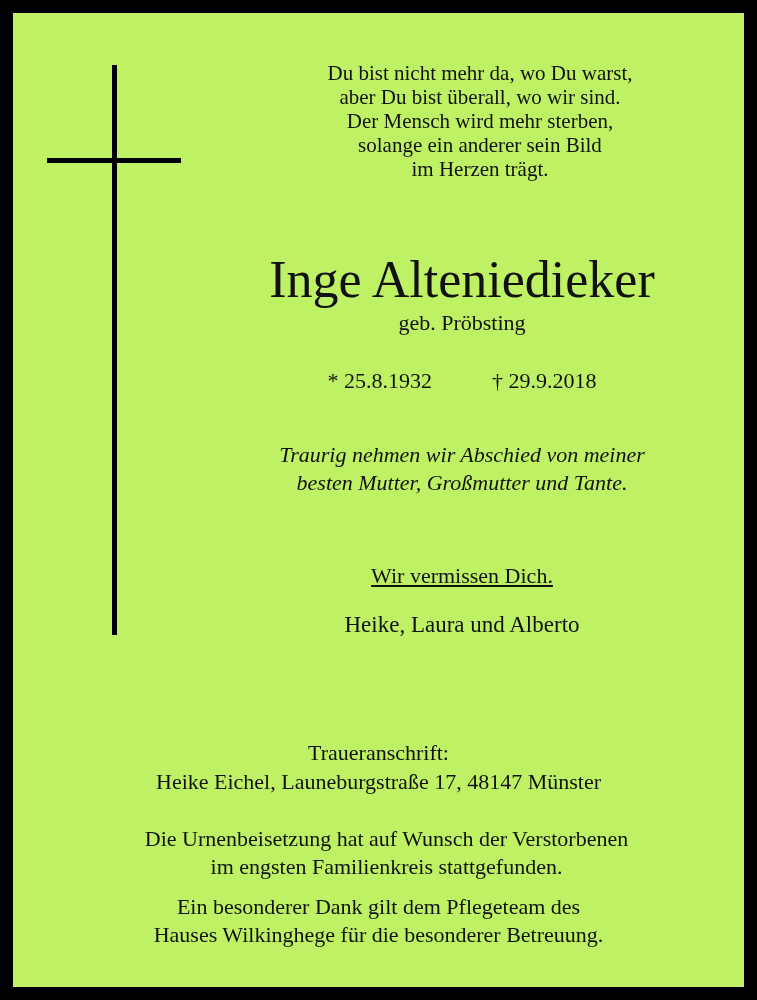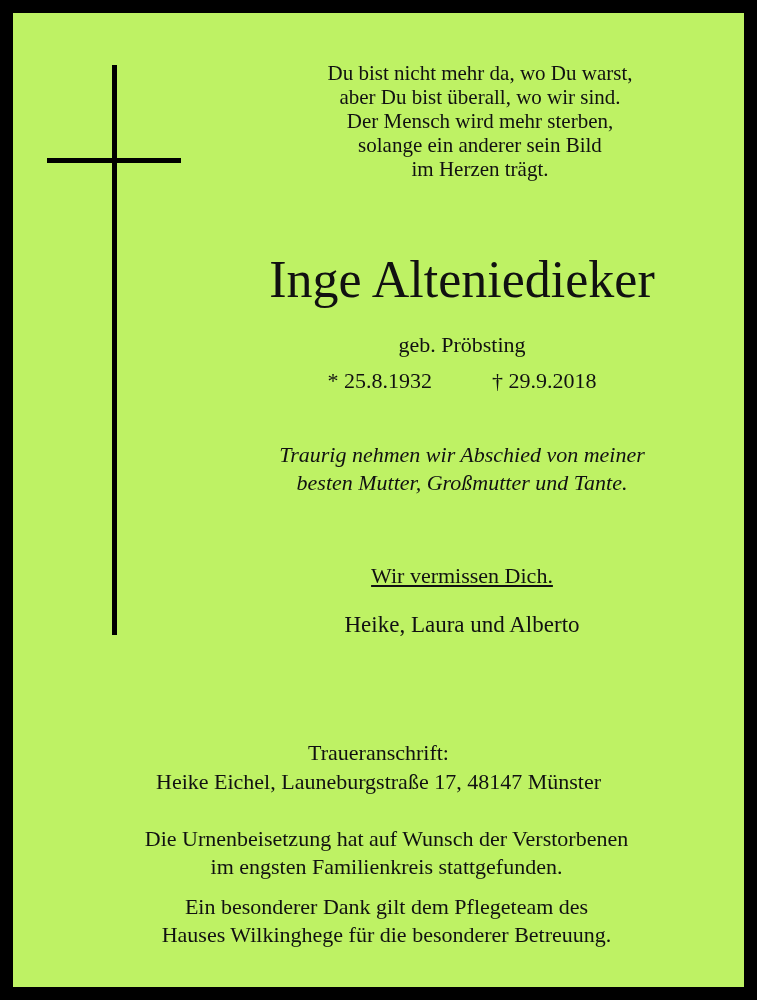--- a/index.html
+++ b/index.html
@@ -4,30 +4,30 @@
 <style>
   html, body { margin: 0; padding: 0; }
   body { width: 757px; height: 1000px; background: #000; position: relative; overflow: hidden;
          font-family: "Liberation Serif", "DejaVu Serif", serif; color: #111; }
   .card { position: absolute; left: 13px; top: 13px; width: 731px; height: 974px; background: #bef264; }
   .cross-v { position: absolute; left: 99px; top: 52px; width: 5px; height: 570px; background: #000; }
   .cross-h { position: absolute; left: 34px; top: 145px; width: 134px; height: 5px; background: #000; }
   .c { position: absolute; text-align: center; white-space: nowrap; }
   .poem { left: 217px; width: 500px; top: 48px; font-size: 21px; line-height: 24px; }
   .name { left: 199px; width: 500px; top: 237px; font-size: 52px; line-height: 60px; }
-  .born { left: 199px; width: 500px; top: 319px; font-size: 22px; line-height: 26px; }
+  .born { left: 199px; width: 500px; top: 297px; font-size: 22px; line-height: 26px; }
   .dates { left: 199px; width: 500px; top: 355px; font-size: 22px; line-height: 26px; }
   .dates span { display: inline-block; }
   .dates .gap { width: 60px; }
   .grief { left: 199px; width: 500px; top: 428px; font-size: 22px; line-height: 28px; font-style: italic; }
   .miss { left: 199px; width: 500px; top: 550px; font-size: 22px; line-height: 26px; text-decoration: underline; }
   .sign { left: 199px; width: 500px; top: 598px; font-size: 23px; line-height: 28px; }
   .addr { left: 0; width: 731px; top: 725px; font-size: 22px; line-height: 29px; }
   .urn { left: 0; width: 731px; top: 812px; font-size: 22px; line-height: 28px; margin-left: 8px; }
-  .thanks { left: 0; width: 731px; top: 880px; font-size: 22px; line-height: 28px; padding-left: 8px; }
+  .thanks { left: 0; width: 731px; top: 880px; font-size: 22px; line-height: 28px; }
 </style>
 </head>
 <body>
 
 <div class="card">
   <div class="cross-v"></div>
   <div class="cross-h"></div>
 
   <div class="c poem">
     <div>Du bist nicht mehr da, wo Du warst,</div>

